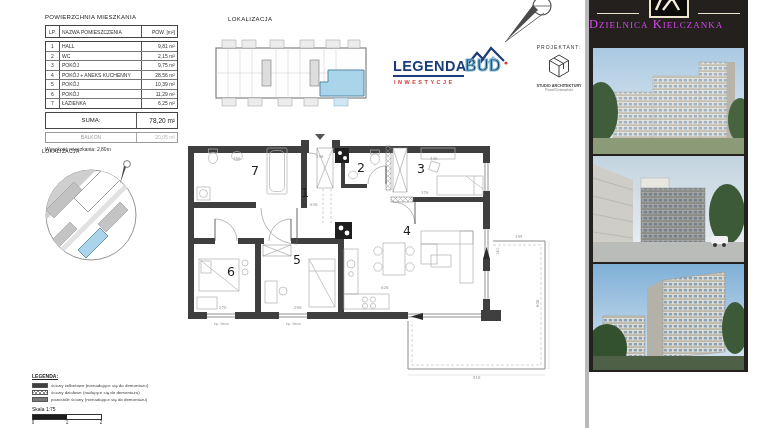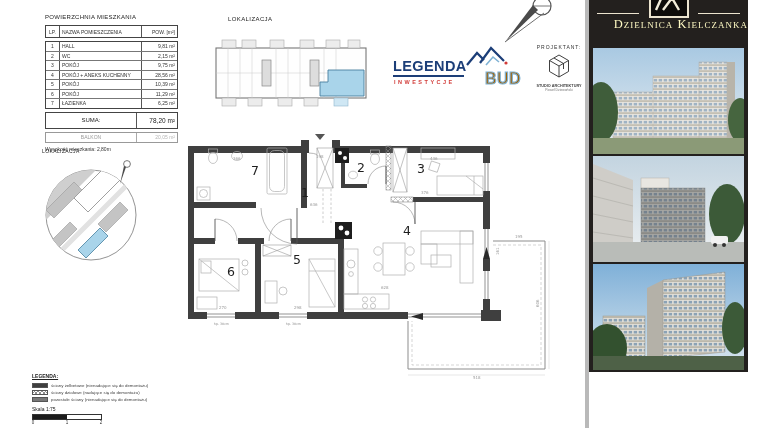--- a/index.html
+++ b/index.html
@@ -28,22 +28,22 @@
   .tnote{font-size:5px;color:#333;margin-top:2px;}
 
   
   .sec-label{font-size:6px;letter-spacing:.4px;color:#222;}
 
   
   #komplex{left:393px;top:46px;width:118px;height:54px;}
   .k-main{position:absolute;left:0;top:12px;font-size:14.5px;font-weight:800;color:#1c3e78;letter-spacing:.4px;}
   .k-rule{position:absolute;left:0;top:29px;width:71px;height:1.5px;background:#1c3e78;}
   .k-sub{position:absolute;left:1px;top:33px;font-size:5.5px;font-weight:700;letter-spacing:2.5px;color:#d23b38;}
-  .k-bud{position:absolute;left:72px;top:24px;font-size:16px;font-weight:900;color:#a16207;
-         -webkit-text-stroke:1.1px #7fb2d4;letter-spacing:.5px;margin-left:20px;}
+  .k-bud{position:absolute;left:72px;top:11px;font-size:16px;font-weight:900;color:#0c4a6e;
+         -webkit-text-stroke:1.1px #7fb2d4;letter-spacing:.5px;}
 
   
   #projektant{left:524px;top:44px;width:70px;height:62px;text-align:center;}
   .pj-label{font-size:5px;letter-spacing:1px;color:#333;}
   .pj-studio{font-size:3.8px;font-weight:bold;color:#444;margin-top:1px;}
   .pj-name{font-size:3.4px;color:#777;}
 
   
   #legend{left:32px;top:373px;width:170px;}
   .lg-title{font-size:5px;font-weight:bold;text-decoration:underline;color:#222;margin-bottom:3px;}
@@ -60,23 +60,23 @@
   #scalebar .half{position:absolute;left:0;top:0;width:50%;height:100%;background:#1c1c1c;}
   .sb-ticks{position:relative;width:70px;height:6px;}
   .sb-ticks span{position:absolute;top:0;font-size:4.5px;color:#333;transform:translateX(-50%);}
 
   
   #gray-strip{left:585px;top:0;width:4px;height:428px;background:#b9b9b9;}
   #brand-panel{left:589px;top:0;width:159px;height:372px;background:#23201e;}
   .brand-line{position:absolute;top:13px;width:42px;height:1px;background:#ece4cf;}
   #brand-box{position:absolute;left:50%;top:-22px;transform:translateX(-50%);width:36px;height:36px;
              background:#0e0c0a;border:2px solid #ece4cf;}
-  #brand-title{position:absolute;left:0;top:17px;width:100%;text-align:right;
+  #brand-title{position:absolute;left:0;top:17px;width:100%;text-align:left;
                font-family:"Liberation Serif",serif;font-variant:small-caps;
-               font-size:12.5px;letter-spacing:1px;color:#fef9c3;}
+               font-size:12.5px;letter-spacing:1px;color:#d946ef;}
   .photo{position:absolute;left:4px;width:151px;height:106px;overflow:hidden;}
 
   svg text{font-family:"DejaVu Sans",sans-serif;}
 </style>
 </head>
 <body>
 
 <div id="canvas">
 
   <div class="abs" id="area-table">

